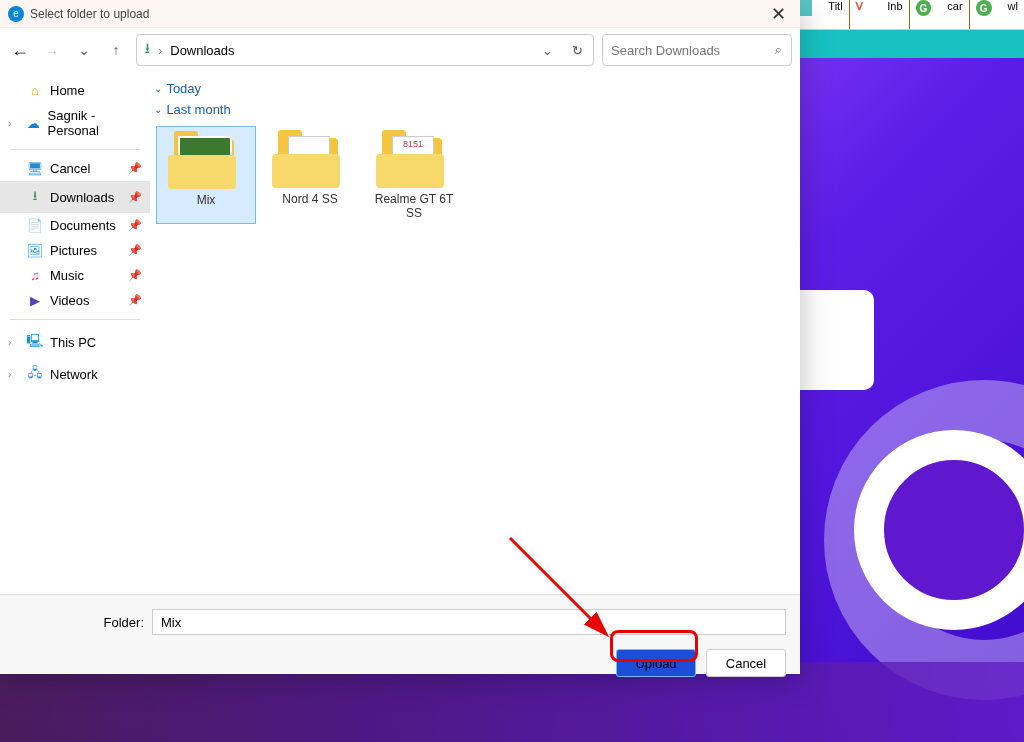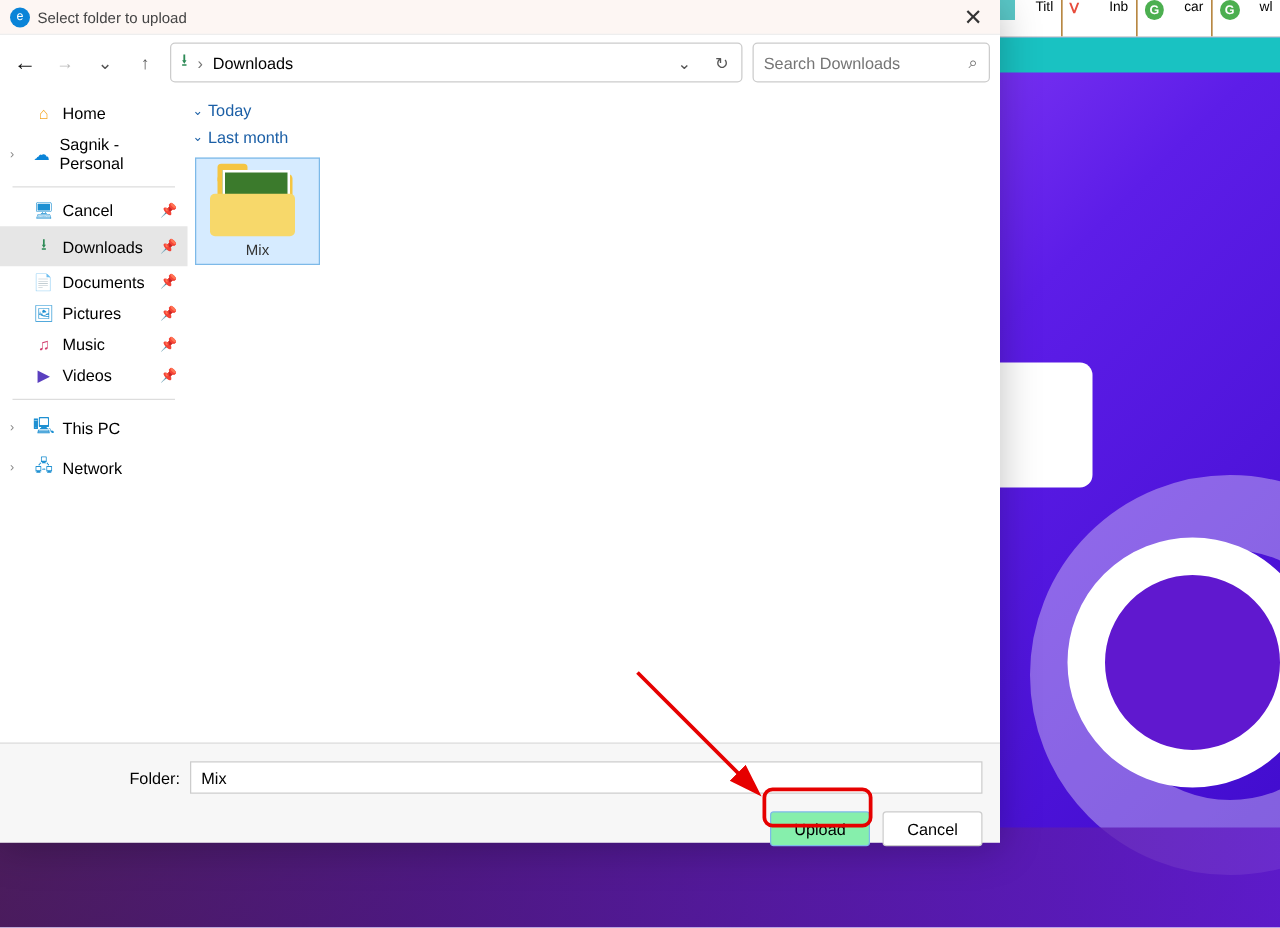--- a/index.html
+++ b/index.html
@@ -149,21 +149,21 @@
   .footer{
     background:#f7f7f7;border-top:1px solid #ddd;
     padding:14px 14px 16px;position:relative;height:80px;
   }
   .folder-row{display:flex;align-items:center;gap:8px;font-size:13px;margin-bottom:14px;}
   .folder-row input{flex:1;height:26px;border:1px solid #ccc;padding:0 8px;font-size:13px;}
   .btn-row{display:flex;justify-content:flex-end;gap:10px;}
   .btn{
     width:80px;height:28px;border:1px solid #ccc;background:#fff;font-size:13px;border-radius:3px;cursor:pointer;
   }
-  .btn.primary{background:#86efac;border:1px solid #7db9e8;}
+  .btn.primary{background:#1d4ed8;border:1px solid #7db9e8;}
   .upload-highlight{
     position:absolute;right:102px;bottom:12px;width:88px;height:32px;
     border:3px solid #e60000;border-radius:8px;pointer-events:none;
   }
 
   
   .arrow-annot{
     position:absolute; z-index:9; pointer-events:none;
   }
 </style>
@@ -306,20 +306,38 @@
       <div class="items-row">
         <div class="file-item selected">
           <div class="folder-ico">
             <div class="tab"></div>
               <div class="back"></div>
             <div class="photo"></div>
             <div class="front"></div>
           </div>
           <span>Mix</span>
         </div>
+        <div class="file-item">
+          <div class="folder-ico">
+            <div class="tab"></div>
+              <div class="back"></div>
+            <div class="doc"></div>
+            <div class="front"></div>
+          </div>
+          <span>Nord 4 SS</span>
+        </div>
+        <div class="file-item">
+          <div class="folder-ico">
+            <div class="tab"></div>
+              <div class="back"></div>
+            <div class="doc" style="text-align:center;font-size:9px;color:#d23f3f;padding-top:2px;">8151</div>
+            <div class="front"></div>
+          </div>
+          <span>Realme GT 6T SS</span>
+        </div>
       </div>
     </div>
   </div>
 
   <div class="footer">
     <div class="folder-row">
       <span style="width:130px;text-align:right;">Folder:</span>
       <input value="Mix" style="">
     </div>
     <div class="btn-row">

